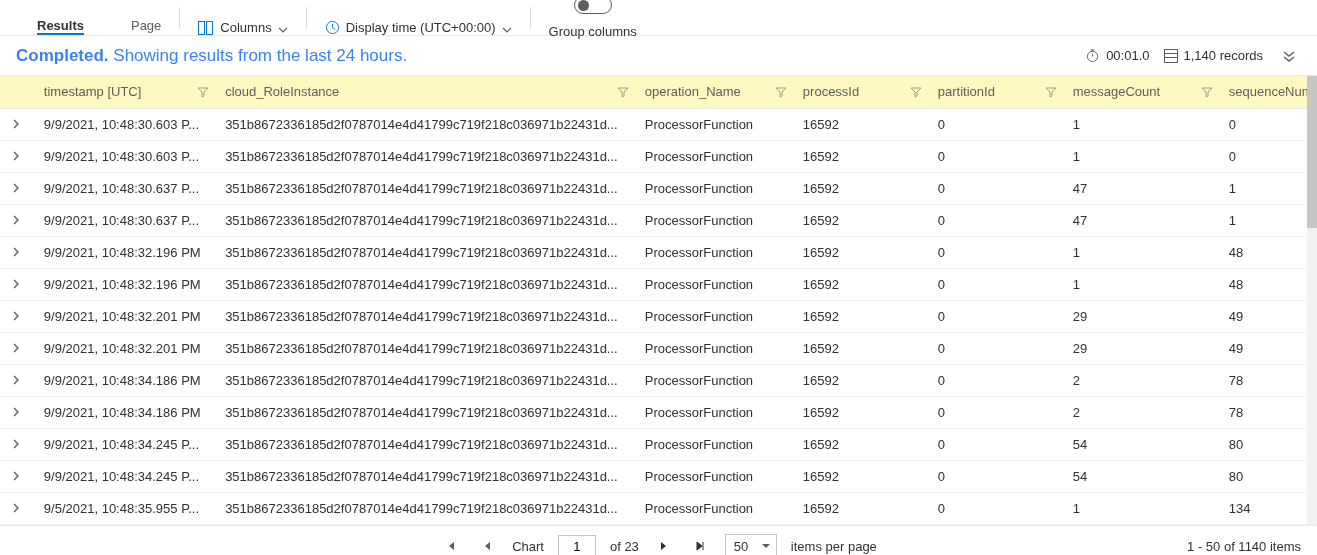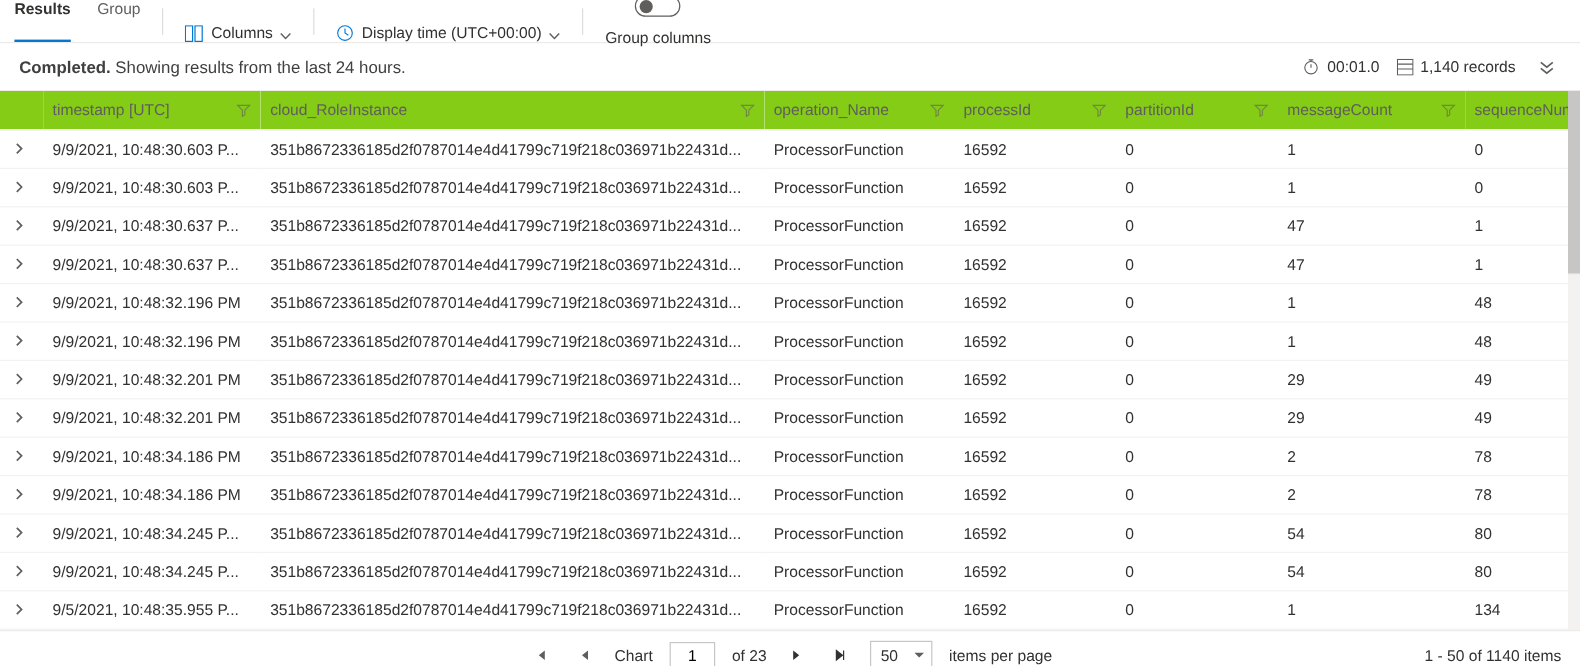--- a/index.html
+++ b/index.html
@@ -15,24 +15,25 @@
     display: flex;
     align-items: center;
     height: 36px;
     border-bottom: 1px solid #edebe9;
     padding: 0 0 0 12px;
     gap: 18px;
   }
   .tabs { display: flex; gap: 22px; align-items: center; height: 100%; }
   .tab {
     height: 100%;
-    display: flex; align-items: flex-start;
+    display: flex; align-items: flex-end;
     cursor: pointer;
     color: #605e5c;
     border-bottom: 2px solid transparent;
+    margin-left: 25px;
   }
   .tab.active { color: #323130; font-weight: 600; border-bottom-color: #0078d4; }
   .vsep { width: 1px; height: 22px; background: #ddd; }
   .tb-btn {
     display: flex; align-items: flex-end; gap: 6px;
     cursor: pointer; color: #323130; height: 100%;
   }
   .tb-btn svg { flex-shrink: 0; }
   .chevdown { width: 10px; height: 10px; }
   .toggle-wrap { display: flex; align-items: center; gap: 10px; cursor: pointer; flex-direction: column; }
@@ -42,21 +43,21 @@
   }
   .toggle::after {
     content: ""; position: absolute; left: 3px; top: 2.5px;
     width: 11px; height: 11px; background: #605e5c; border-radius: 50%;
   }
 
   .status-bar {
     display: flex; align-items: center; justify-content: space-between;
     height: 40px; padding: 0 16px; border-bottom: 1px solid #edebe9;
   }
-  .status-left { font-size: 14px; color: #404040; }
+  .status-left { font-size: 17px; color: #3b82f6; }
   .status-left b { font-weight: 600; }
   .status-right { display: flex; align-items: center; gap: 14px; color: #323130; }
   .status-right .item { display: flex; align-items: flex-end; gap: 6px; }
   .expand-chev {
     width: 24px; height: 24px; display: flex; align-items: center; justify-content: center;
     cursor: pointer;
   }
 
   .grid-wrap { position: relative; }
   .grid-scroll {
@@ -75,21 +76,21 @@
     font-size: 13px;
     white-space: nowrap;
     overflow: hidden;
     text-overflow: ellipsis;
     border-bottom: 1px solid #f3f2f1;
   }
   .grid thead th {
     color: #605e5c; font-weight: 400;
     border-bottom: 1px solid #edebe9;
     position: relative;
-    background: #84cc16;
+    background: #fef9c3;
   }
   .grid thead th .hcell {
     display: flex; align-items: center; justify-content: space-between;
     height: 100%;
   }
   .filter-ic { opacity: .6; flex-shrink: 0; }
   .col-exp { width: 34px; }
   .col-ts  { width: 172px; }
   .col-ri  { width: 398px; }
   .col-op  { width: 150px; }
@@ -140,21 +141,21 @@
 </style>
 </head>
 <body>
 
 <div class="toolbar">
   <div class="tabs">
     <div class="tab active">
         <span>Results</span>
       </div>
     <div class="tab">
-        <span>Group</span>
+        <span>Page</span>
       </div>
   </div>
   <div class="vsep"></div>
   <div class="tb-btn">
     <svg width="16" height="14" viewBox="0 0 16 14">
         <rect x="0.5" y="0.5" width="6" height="13" fill="none" stroke="#0078d4"></rect>
         <rect x="8.5" y="0.5" width="6" height="13" fill="none" stroke="#0078d4"></rect>
       </svg>
     <span>Columns</span>
     <svg class="chevdown" viewBox="0 0 10 10">

